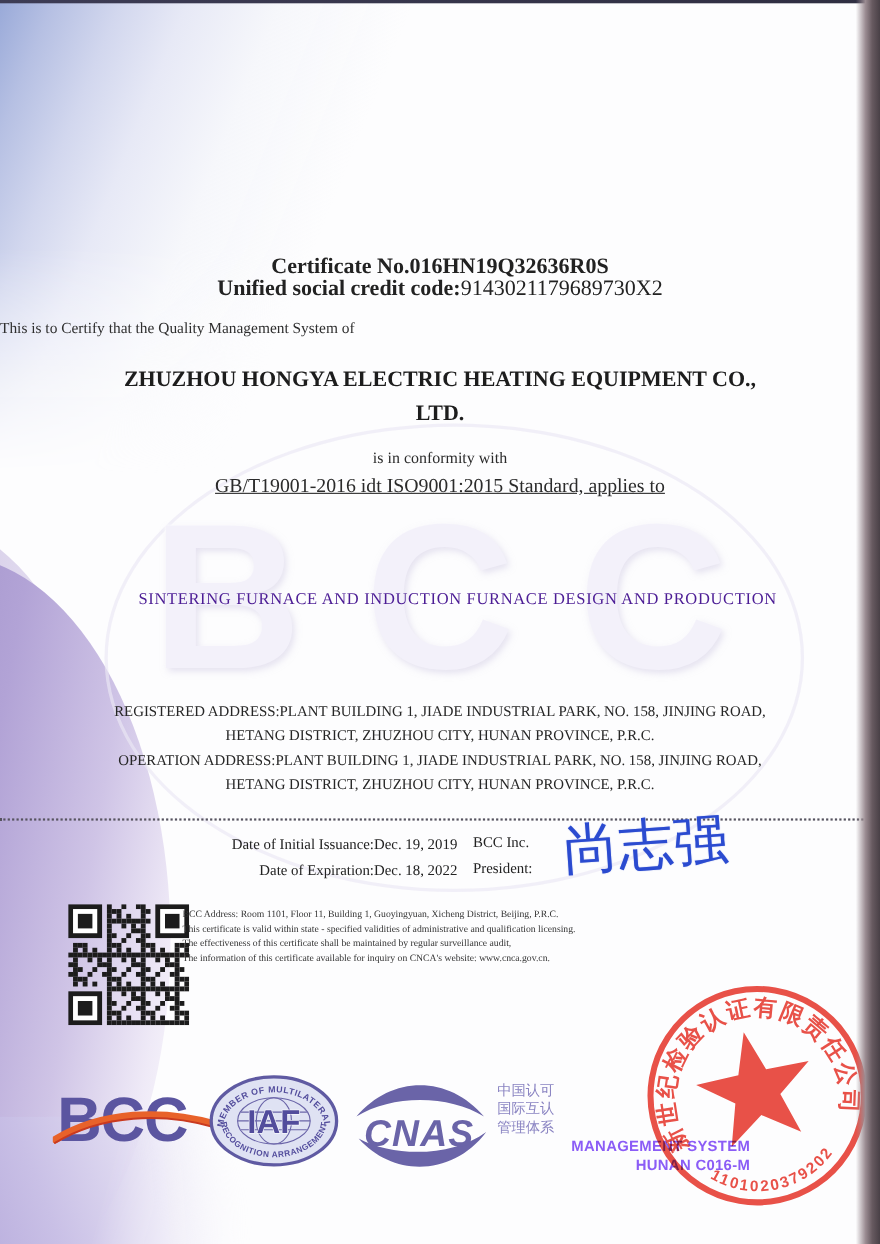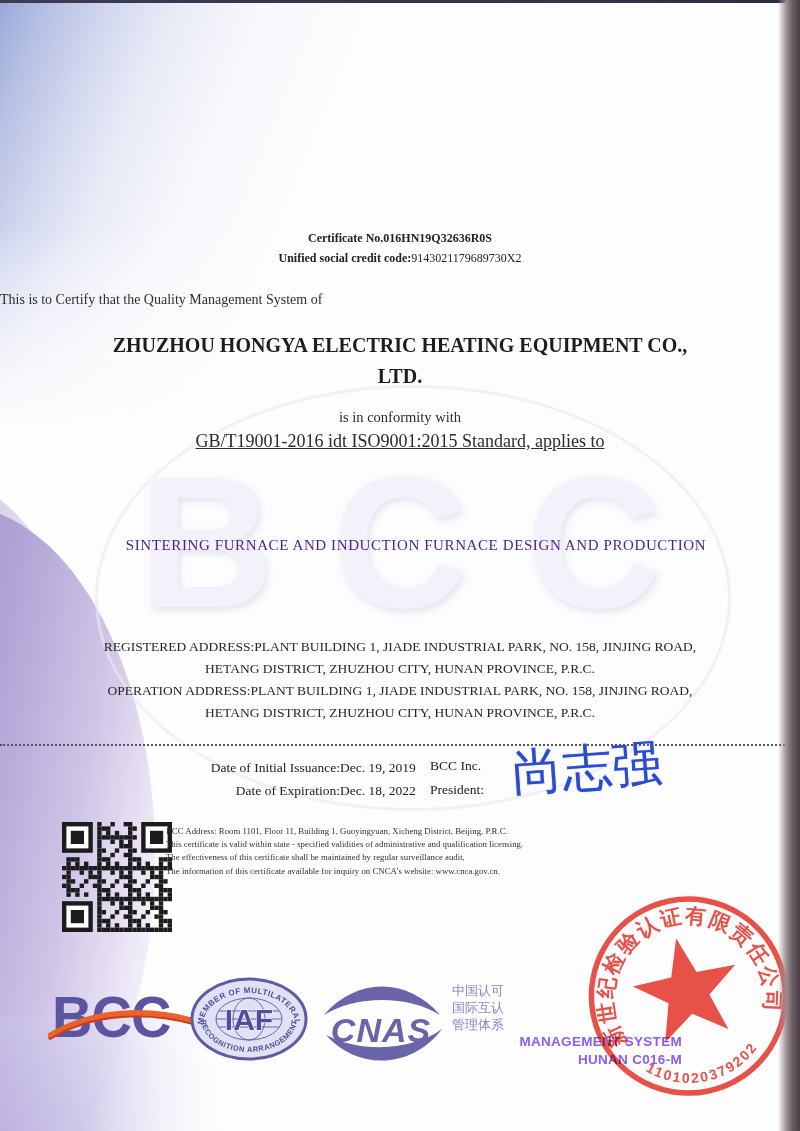--- a/index.html
+++ b/index.html
@@ -43,21 +43,21 @@
     color:#f3f1fa;text-shadow:2px 3px 7px rgba(203,197,226,.5),-1px -1px 3px rgba(255,255,255,.9);
   }
   .edge-top{position:absolute;left:0;top:0;width:100%;height:3px;z-index:4;
     background:linear-gradient(to right,#3d3c55,#2f2e41);}
   .edge-right{position:absolute;right:0;top:0;width:22px;height:100%;z-index:4;
     background:linear-gradient(to right,rgba(185,174,180,0),#9b8c92 40%,#675a60 68%,#494046);}
   
   .z{position:absolute;z-index:2;}
   .title{left:0;top:140px;width:100%;text-align:center;margin:0;
     font-size:27px;font-weight:bold;line-height:1.24;letter-spacing:.4px;color:#1e1e1e;}
-  .certline{left:0;width:100%;text-align:center;font-size:12px;color:#222;}
+  .certline{left:0;width:100%;text-align:center;font-size:20px;color:#222;}
   .certno{top:231px;font-weight:bold;}
   .creditcode{top:251px;}
   .creditcode .lbl{font-weight:bold;}
   .certify{left:0;top:292px;width:100%;text-align:left;font-size:14px;color:#2e2e2e;}
   .company{left:90px;top:330px;width:620px;text-align:center;
     font-size:20px;font-weight:bold;line-height:1.55;color:#1d1d1d;}
   .conformity{left:0;top:409px;width:100%;text-align:center;font-size:14.5px;}
   .standard{left:0;top:431px;width:100%;text-align:center;font-size:18px;text-decoration:underline;}
   .scope{left:16px;top:537px;width:100%;text-align:center;font-size:15px;letter-spacing:.6px;color:#4c1d95;}
   .addresses{left:0;top:636px;width:100%;text-align:center;font-size:13.5px;line-height:1.62;color:#262626;}

